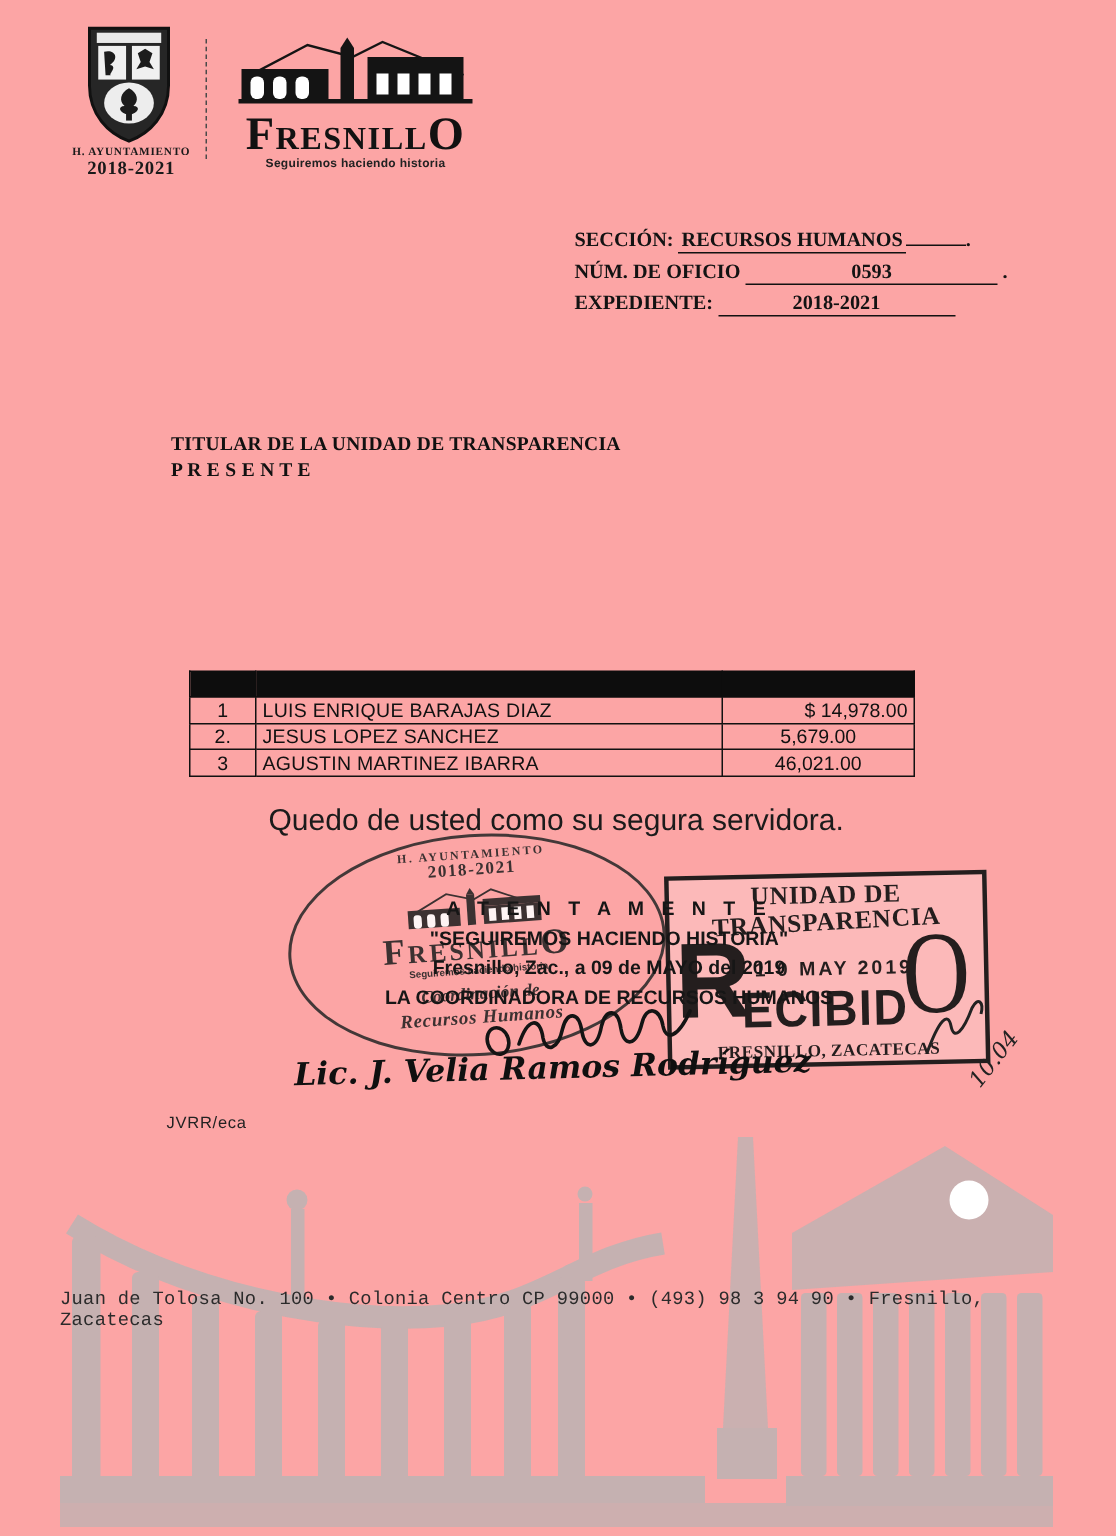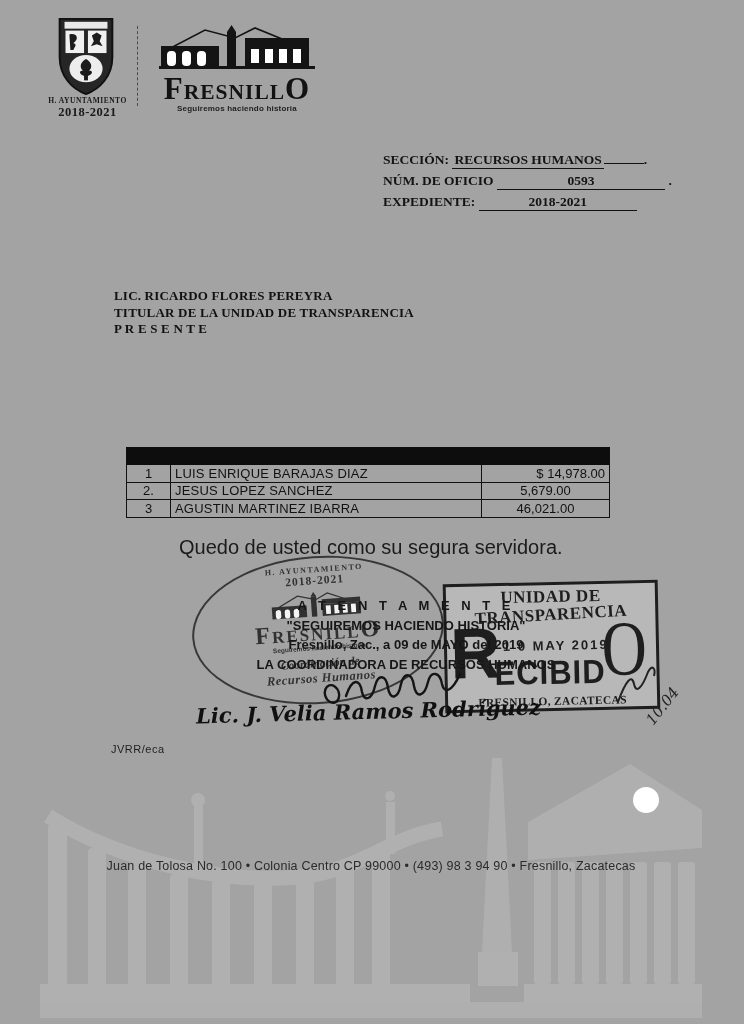--- a/index.html
+++ b/index.html
@@ -1,19 +1,19 @@
 <!DOCTYPE html>
 <html><head>
 <meta charset="utf-8">
 <style>
   * { margin:0; padding:0; box-sizing:border-box; }
   html,body { background:#ffffff; }
   body { font-family:"Liberation Sans", sans-serif; color:#161616; }
   #page {
-    position:relative; width:744px; height:1024px; background:#a3a3a3;
+    position:relative; width:744px; height:1024px; background:#fca5a5;
     overflow:hidden; margin:0 auto;
   }
 
   
   #shield { position:absolute; left:55px; top:14px; width:62px; height:82px; }
   #shield-caption { position:absolute; left:30px; top:96px; width:115px; text-align:center;
     font-family:"Liberation Serif", serif; font-weight:bold; color:#1a1a1a; }
   #shield-caption .c1 { font-size:7.5px; letter-spacing:.5px; }
   #shield-caption .c2 { font-size:12.5px; letter-spacing:.5px; }
   #header-divider { position:absolute; left:137px; top:26px; height:80px; border-left:1.6px dashed #4a4a4a; }
@@ -107,22 +107,22 @@
   #time-squiggle { position:absolute; left:614px; top:662px; z-index:5; }
   #time-note { position:absolute; left:641px; top:697px; z-index:5;
     font-family:"DejaVu Serif", serif; font-style:italic; font-size:15px; color:#222;
     transform:rotate(-52deg); }
   #initials { position:absolute; left:111px; top:743px;
     font-family:Liberation Sans, sans-serif; font-size:11px; letter-spacing:.5px; color:#222; }
 
   
   #footer { position:absolute; left:40px; top:756px; width:662px; height:268px; }
   #footer-art { position:absolute; left:0; top:0; }
-  #footer-address { position:absolute; left:0; top:103px; width:100%; text-align:center;
-    font-family:Liberation Sans, sans-serif; font-size:12.5px; color:#2b2b2b; letter-spacing:.2px; }
+  #footer-address { position:absolute; left:0; top:103px; width:100%; text-align:left;
+    font-family:Liberation Mono, monospace; font-size:12.5px; color:#2b2b2b; letter-spacing:.2px; }
 </style>
 </head>
 <body>
 
 <div id="page">
 
   <svg id="shield" viewBox="0 0 60 84" width="62" height="82">
     <path d="M3,5 H57 V44 C57,64 44,77 30,82 C16,77 3,64 3,44 Z" fill="#262626" stroke="#111" stroke-width="2"></path>
     <rect x="8" y="8" width="44" height="7" fill="#e9e9e9"></rect>
     <rect x="9" y="17" width="19" height="23" fill="#f0f0f0"></rect>
@@ -171,21 +171,20 @@
       <span class="uline" id="oficio-value">0593</span>
       <span>.</span>
     </div>
     <div class="row">
       <span>EXPEDIENTE:</span>
       <span class="uline" id="expediente-value">2018-2021</span>
     </div>
   </div>
 
   <div id="addressee">
-    <div>LIC. RICARDO FLORES PEREYRA</div>
     <div>TITULAR DE LA UNIDAD DE TRANSPARENCIA</div>
     <div>P R E S E N T E</div>
   </div>
 
 
   <table id="pension-table">
     <tbody>
         <tr class="head">
       <td class="col-num"></td>
       <td class="col-name"></td>

